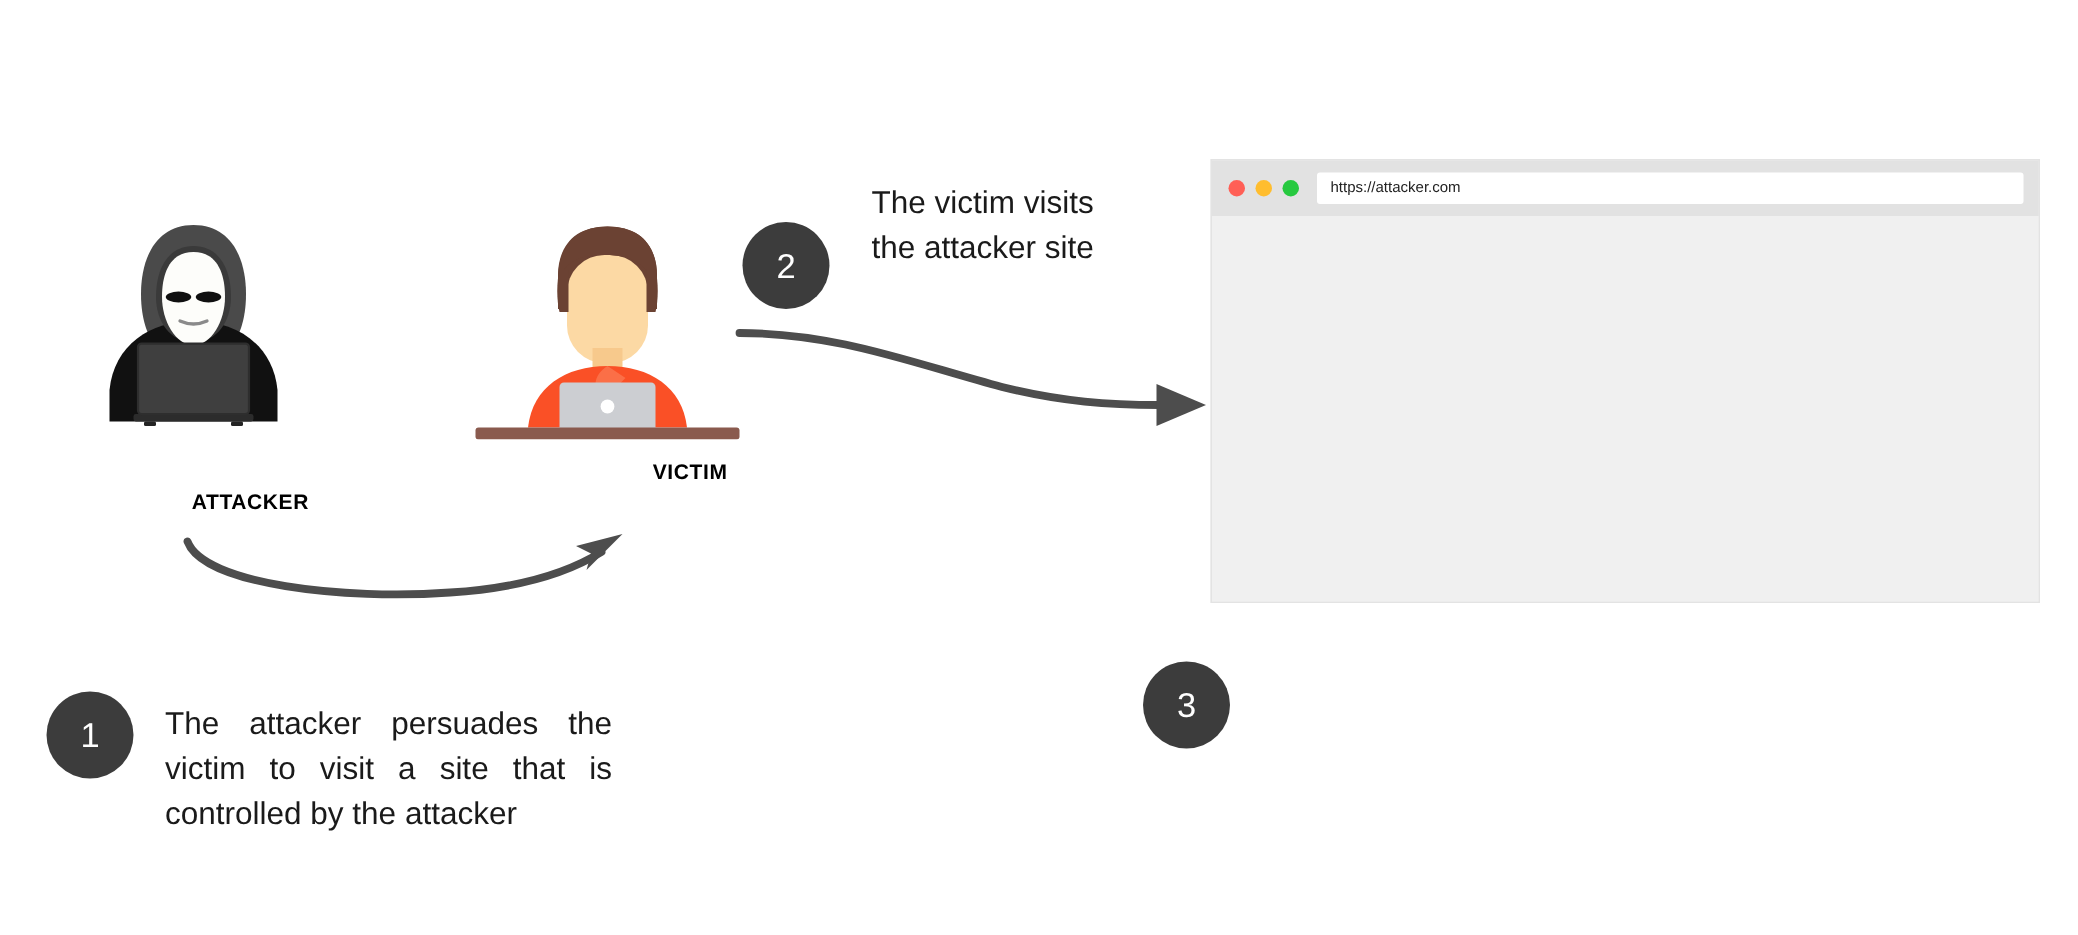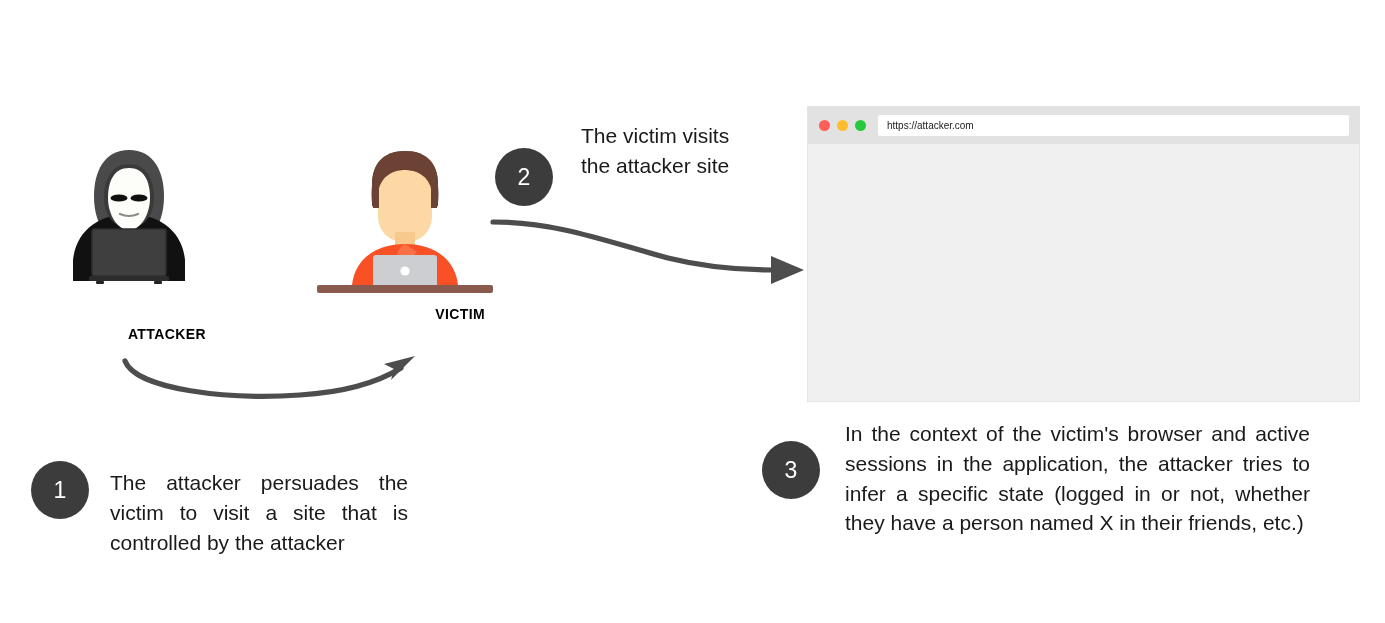--- a/index.html
+++ b/index.html
@@ -179,21 +179,20 @@
   <div class="abs step-text justify" style="left:110px; top:468px; width:298px;">The attacker persuades the victim to visit a site that is controlled by the attacker</div>
 
   <div class="abs" style="left:495px; top:148px; width:58px; height:58px;">
     <div class="step-badge" style="width:58px; height:58px;">2</div>
   </div>
   <div class="abs step-text left" style="left:581px; top:121px; width:170px;">The victim visits the attacker site</div>
 
   <div class="abs" style="left:762px; top:441px; width:58px; height:58px;">
     <div class="step-badge" style="width:58px; height:58px;">3</div>
   </div>
-  <div class="abs step-text justify" style="left:845px; top:419px; width:465px;">In the context of the victim's browser and active sessions in the application, the attacker tries to infer a specific state (logged in or not, whether they have a person named X in their friends, etc.)</div>
 
   <div class="abs browser" style="left:807px; top:106px; width:553px; height:296px;">
     <div class="browser-titlebar">
       <div class="dots">
         <span class="dot dot-red"></span>
         <span class="dot dot-yellow"></span>
         <span class="dot dot-green"></span>
       </div>
       <div class="url-bar">https://attacker.com</div>
     </div>

